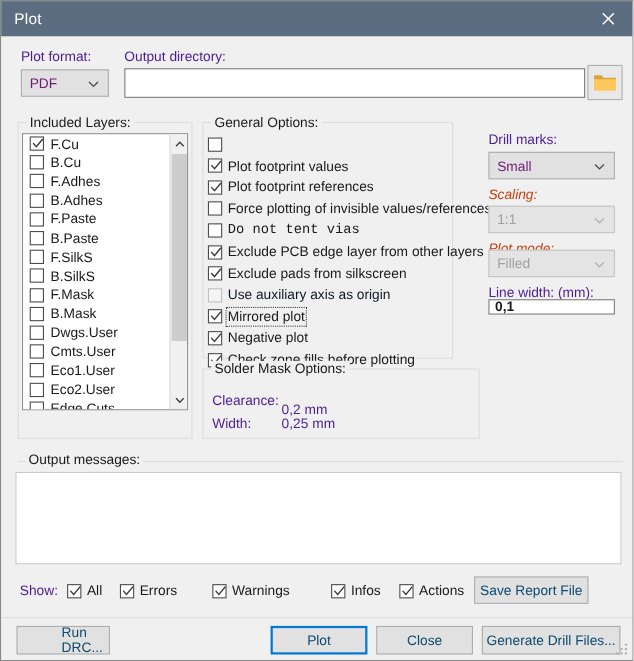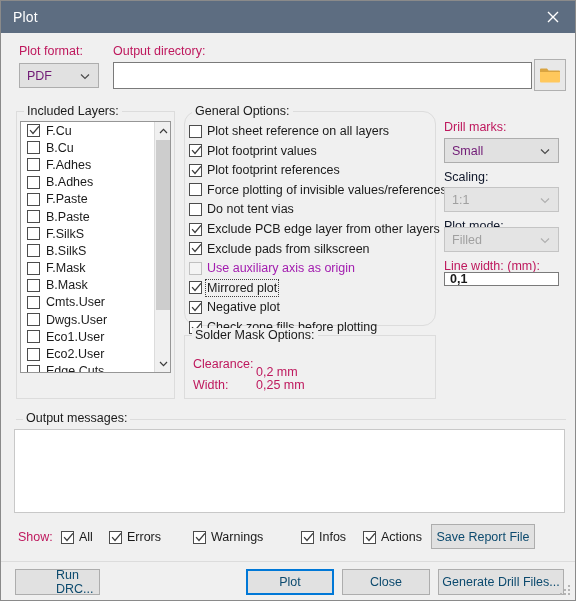--- a/index.html
+++ b/index.html
@@ -34,22 +34,22 @@
   }
   #close-btn {
     position: absolute; right: 0; top: 0;
     width: 44px; height: 32px;
     display: flex; align-items: center; justify-content: center;
     cursor: pointer;
   }
   #close-btn svg { display:block; }
 
   
-  .lbl { font-size: 12.5px; color: #be185d; white-space: nowrap; }
-  .lbl.disabled { color: #0f172a; }
+  .lbl { font-size: 12.5px; color: #4c1d95; white-space: nowrap; }
+  .lbl.disabled { color: #c2410c; font-style: italic; }
 
   .groupbox {
     position: absolute;
     border: 1px solid #dcdcdc;
     box-sizing: border-box;
   }
   .group-title {
     position: absolute;
     top: -8px; left: 7px;
     background: #f0f0f0;
@@ -115,21 +115,21 @@
     box-sizing: border-box;
     position: relative;
     flex: 0 0 auto;
   }
   .cbox.disabled { border-color: #c0c0c0; background: #f4f4f4; }
   .cbox .tick {
     position: absolute; left: 1px; top: 0px;
     width: 11px; height: 11px;
   }
   .cb-label { margin-left: 5px; font-size: 12.5px; color: #1a1a1a; white-space: nowrap; }
-  .cb-label.disabled { color: #a21caf; }
+  .cb-label.disabled { color: #0f172a; }
   .cb-label.focus {
     outline: 1px dotted #404040;
     outline-offset: 1px;
   }
 
   
   #layers-list {
     position: absolute;
     background: #ffffff;
     border: 1px solid #969696;
@@ -276,25 +276,25 @@
         <div class="layer-item">
           <span class="cbox"></span>
           <span class="cb-label">F.Mask</span>
         </div>
         <div class="layer-item">
           <span class="cbox"></span>
           <span class="cb-label">B.Mask</span>
         </div>
         <div class="layer-item">
           <span class="cbox"></span>
+          <span class="cb-label">Dwgs.User</span>
+        </div>
+        <div class="layer-item">
+          <span class="cbox"></span>
           <span class="cb-label">Cmts.User</span>
-        </div>
-        <div class="layer-item">
-          <span class="cbox"></span>
-          <span class="cb-label">Dwgs.User</span>
         </div>
         <div class="layer-item">
           <span class="cbox"></span>
           <span class="cb-label">Eco1.User</span>
         </div>
         <div class="layer-item">
           <span class="cbox"></span>
           <span class="cb-label">Eco2.User</span>
         </div>
         <div class="layer-item">
@@ -314,27 +314,26 @@
       </div>
       <div id="sb-thumb"></div>
       <div class="sb-arrow" id="sb-down">
         <svg width="9" height="6" viewBox="0 0 9 6">
             <path d="M1 1 L4.5 4.7 L8 1" stroke="#3c3c3c" stroke-width="1.2" fill="none"></path>
           </svg>
       </div>
     </div>
   </div>
 
-  <div class="groupbox" id="general-group" style="left:183px;top:110px;width:252px;height:215px;border-radius:13px;">
+  <div class="groupbox" id="general-group" style="left:183px;top:110px;width:228px;height:215px;">
     <span class="group-title">General Options:</span>
   </div>
   <div id="general-items">
       <div class="cb-row" style="left: 188px; top: 122px;">
         <span class="cbox"></span>
-        <span class="cb-label">Plot sheet reference on all layers</span>
       </div>
       <div class="cb-row" style="left: 188px; top: 141.6px;">
         <span class="cbox">
           <svg class="tick" viewBox="0 0 11 11">
             <path d="M1.5 5.6 L4 8.4 L9.5 1.8" stroke="#3c3c3c" stroke-width="1.3" fill="none" stroke-linecap="square"></path>
           </svg>
         </span>
         <span class="cb-label">Plot footprint values</span>
       </div>
       <div class="cb-row" style="left: 188px; top: 161.2px;">
@@ -342,21 +341,21 @@
           <svg class="tick" viewBox="0 0 11 11">
             <path d="M1.5 5.6 L4 8.4 L9.5 1.8" stroke="#3c3c3c" stroke-width="1.3" fill="none" stroke-linecap="square"></path>
           </svg>
         </span>
         <span class="cb-label">Plot footprint references</span>
       </div>
       <div class="cb-row" style="left: 188px; top: 180.8px;">
         <span class="cbox"></span>
         <span class="cb-label">Force plotting of invisible values/references</span>
       </div>
-      <div class="cb-row" style="left: 188px; top: 200.4px;">
+      <div class="cb-row" style="left: 188px; top: 200.4px; font-family: Liberation Mono, monospace;">
         <span class="cbox"></span>
         <span class="cb-label">Do not tent vias</span>
       </div>
       <div class="cb-row" style="left: 188px; top: 220px;">
         <span class="cbox">
           <svg class="tick" viewBox="0 0 11 11">
             <path d="M1.5 5.6 L4 8.4 L9.5 1.8" stroke="#3c3c3c" stroke-width="1.3" fill="none" stroke-linecap="square"></path>
           </svg>
         </span>
         <span class="cb-label">Exclude PCB edge layer from other layers</span>

